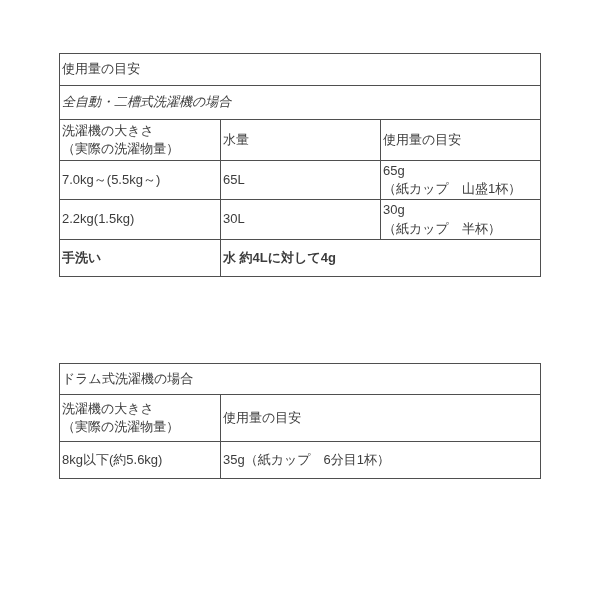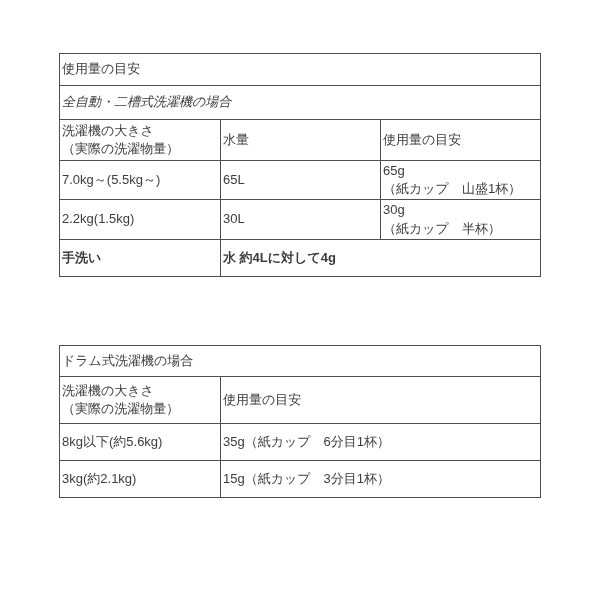--- a/index.html
+++ b/index.html
@@ -14,21 +14,21 @@
   }
   td{
     border:1px solid #4f4f4f;
     text-align:left;vertical-align:middle;
     font-size:13px;line-height:1.4;
     white-space:pre-line;
     padding:1px 2px;
     overflow:hidden;
   }
   .t1{left:59px;top:53px;width:481px;}
-  .t2{left:59px;top:345px;width:481px;}
+  .t2{left:59px;top:363px;width:481px;}
   .r-title td{height:29px;}
   .r-sub td{height:31px;font-style:italic;}
   .r-head td{height:38px;}
   .r-data td{height:35px;}
   .r-foot td{height:34px;font-weight:bold;}
   .t2 .r-title td{height:28px;}
   .t2 .r-head td{height:44px;}
   .t2 .r-data td{height:34px;}
 </style>
 </head>
@@ -83,18 +83,14 @@
   </tr>
   <tr class="r-head">
     <td>洗濯機の大きさ
 （実際の洗濯物量）</td>
     <td>使用量の目安</td>
   </tr>
   <tr class="r-data">
     <td>8kg以下(約5.6kg)</td>
     <td>35g（紙カップ　6分目1杯）</td>
   </tr>
-  <tr class="r-data">
-    <td>3kg(約2.1kg)</td>
-    <td>15g（紙カップ　3分目1杯）</td>
-  </tr>
 </tbody>
   </table>
 
 </body></html>

